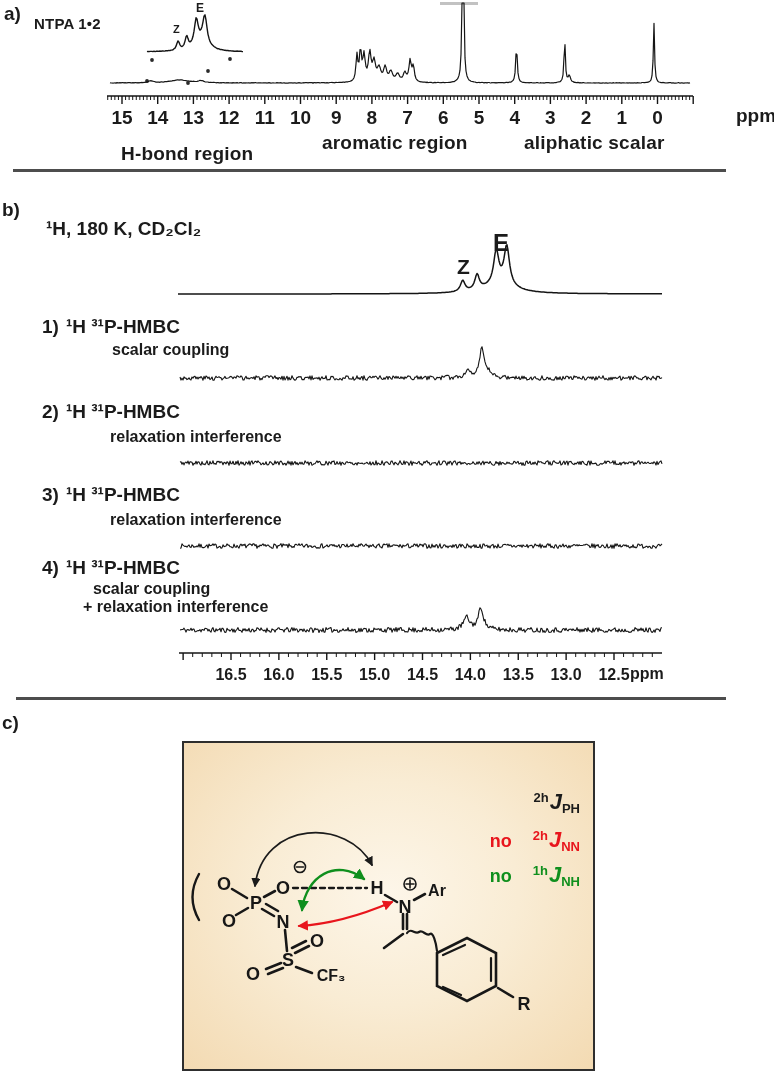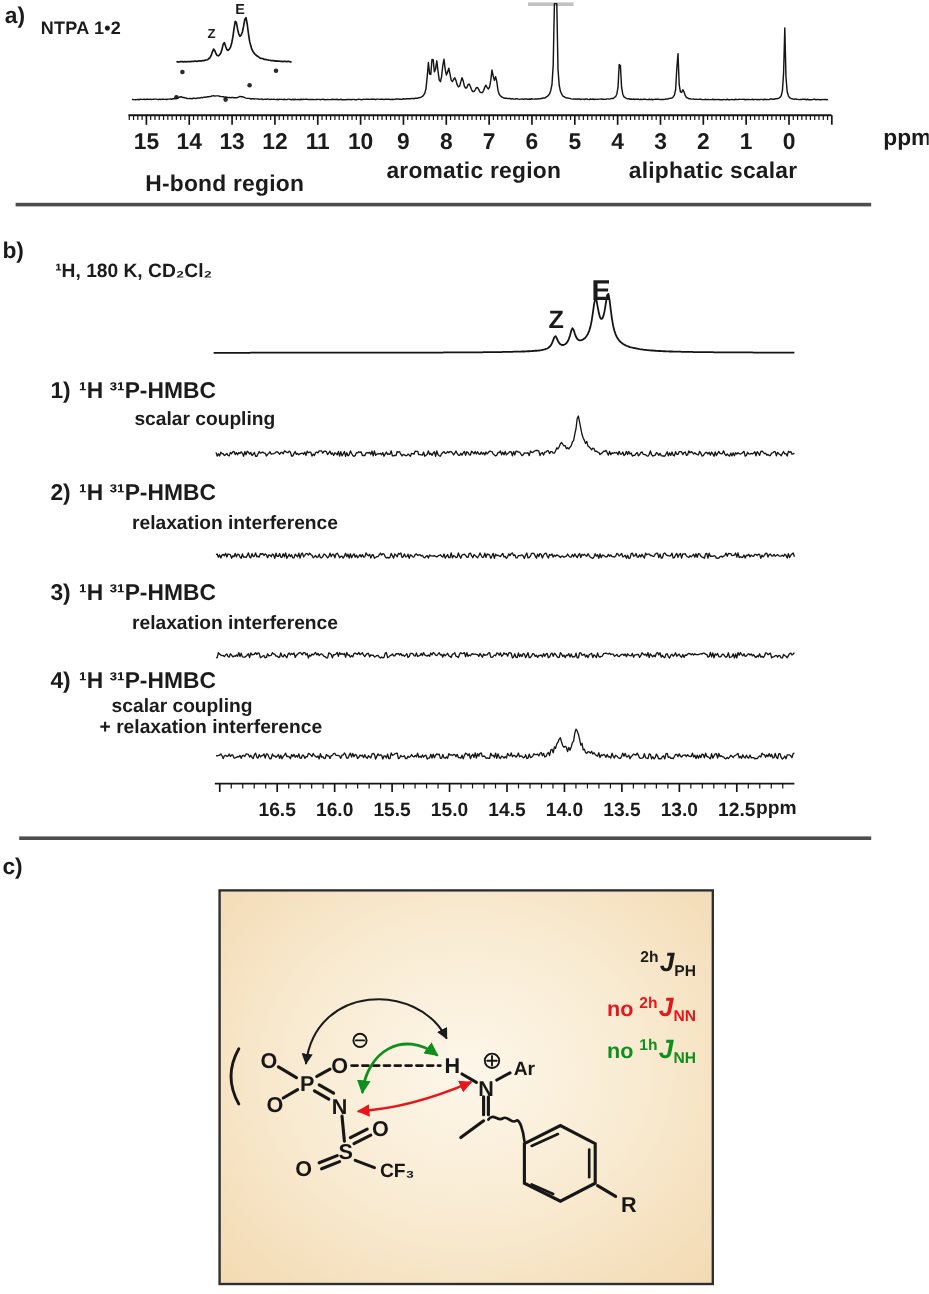--- a/index.html
+++ b/index.html
@@ -7,30 +7,30 @@
         font-family:"Liberation Sans","DejaVu Sans",sans-serif;color:#1b1b1b;}
   .abs{position:absolute;white-space:nowrap;}
   .panel-label{font-size:19px;font-weight:bold;}
   .fig-title{font-size:15px;font-weight:bold;letter-spacing:.2px;}
   .inset-z{font-size:11px;font-weight:bold;}
   .inset-e{font-size:12px;font-weight:bold;}
   .region-label{font-size:19px;font-weight:bold;letter-spacing:.2px;}
   .ppm-a{font-size:19px;font-weight:bold;}
   .ppm-b{font-size:16px;font-weight:bold;}
   .divider{position:absolute;background:#4d4d4d;height:3px;}
-  .condition{font-size:16px;font-weight:bold;}
+  .condition{font-size:19px;font-weight:bold;}
   .ze{font-weight:bold;}
   .row-title{font-size:19px;font-weight:bold;text-align:right;}
   .row-title .num{margin-right:7px;}
   .row-desc{font-size:16px;font-weight:bold;text-align:center;}
   .c-box{position:absolute;left:182px;top:741px;width:409px;height:326px;
          border:2px solid #2e2e2e;
          background:radial-gradient(ellipse at 50% 46%, #fdf6e9 0%, #f9ecd4 45%, #f3dab2 100%);}
   .j-line{position:absolute;left:420px;width:160px;text-align:right;font-size:18px;font-weight:bold;}
-  .j-line sup{font-size:13px;vertical-align:7px;font-weight:bold;}
+  .j-line sup{font-size:13px;vertical-align:7px;font-weight:bold;margin-left:16px;}
   .j-line sub{font-size:13px;vertical-align:-4px;font-weight:bold;}
   .j-sym{font-size:22px;font-style:italic;font-weight:bold;margin-left:1px;}
   .j-black{color:#1b1b1b;}
   .j-red{color:#e8151c;}
   .j-green{color:#0f8f1d;}
   #canvas{position:absolute;left:0;top:0;z-index:3;pointer-events:none;}
   .txt{z-index:4;}
   .atom{font-size:18px;font-weight:bold;fill:#171717;}
   .atom-sm{font-size:16px;font-weight:bold;fill:#171717;}
   .tick-a{font-size:19px;font-weight:bold;fill:#1b1b1b;}

